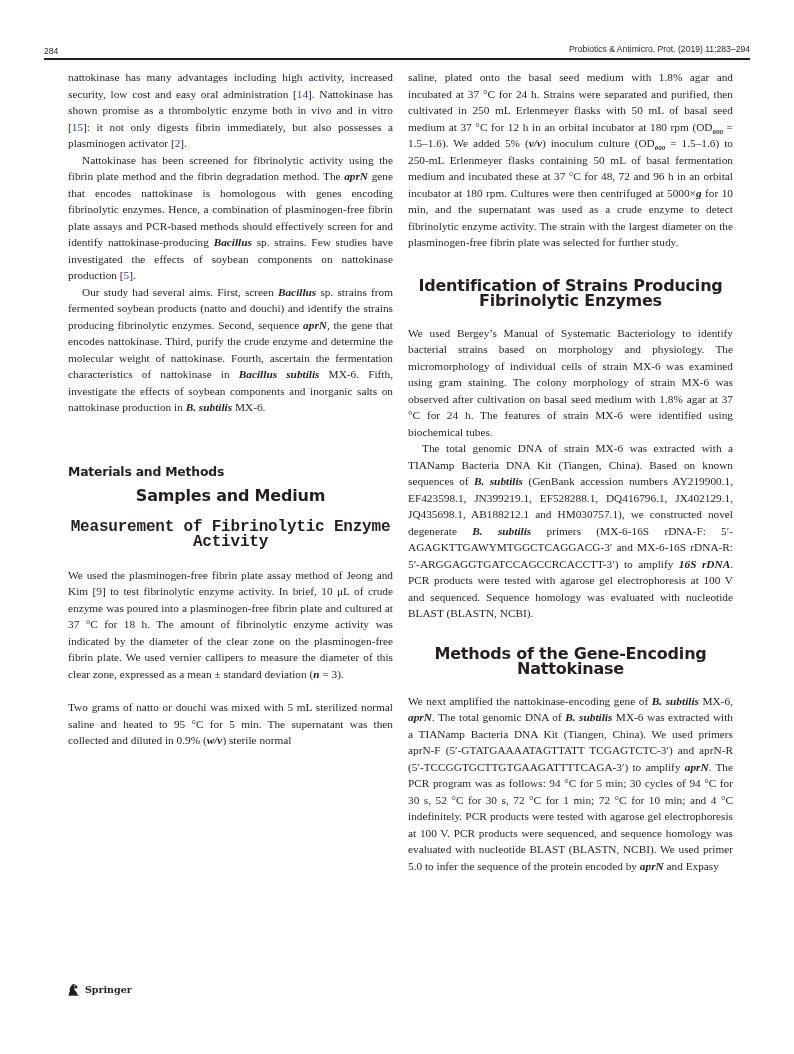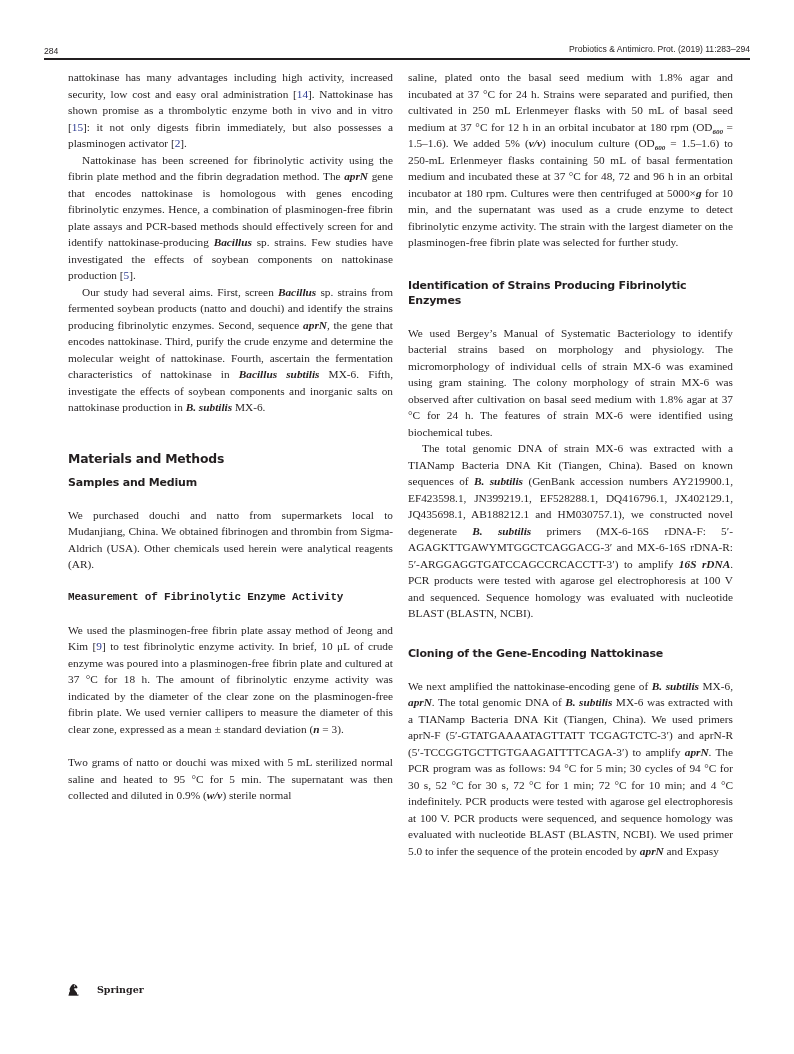--- a/index.html
+++ b/index.html
@@ -12,28 +12,28 @@
   .head-rule { position: absolute; left: 44px; top: 58px; width: 706px; height: 2px; background: #231f20; }
 
   .col { position: absolute; top: 69px; width: 325px;
     font-family: "Liberation Serif", serif; font-size: 11.3px; line-height: 16.5px; color: #231f20; }
   .col-left { left: 68px; }
   .col-right { left: 408px; }
   .col p { margin: 0; text-align: justify; }
   .col p.indent { text-indent: 14px; }
   .col h2 { font-family: "DejaVu Sans", sans-serif; font-weight: bold; font-size: 12.4px;
     margin: 0; line-height: 16px; letter-spacing: -0.2px; }
-  .col h3 { font-family: "DejaVu Sans", sans-serif; font-weight: bold; font-size: 11px;
-    margin: 0; line-height: 15px; letter-spacing: -0.2px; }
+  .col h3 { font-family: "DejaVu Sans", sans-serif; font-weight: bold; font-size: 16px;
+    margin: 0; line-height: 15px; letter-spacing: -0.2px; text-align: center; }
   .ref { color: #2b3990; }
   i { font-style: italic; font-weight: bold; }
   sub { font-size: 7px; line-height: 0; }
 
   .footer-logo { position: absolute; left: 68px; top: 982px; height: 14px;
-    display: flex; align-items: center; gap: 18px;
+    display: flex; align-items: center; gap: 6px;
     font-family: "DejaVu Serif", serif; font-weight: bold; font-size: 9.5px; color: #231f20; }
   .footer-logo svg { display: block; }
 </style>
 </head>
 <body>
 
 <div class="page">
 
   <div class="running-head">
     <span class="pnum">284</span>
@@ -41,39 +41,38 @@
   </div>
   <div class="head-rule"></div>
 
   <div class="col col-left">
     <p><span>nattokinase has many advantages including high activity, increased security, low cost and easy oral administration [</span><a class="ref">14</a><span>]. Nattokinase has shown promise as a thrombolytic enzyme both in vivo and in vitro [</span><a class="ref">15</a><span>]: it not only digests fibrin immediately, but also possesses a plasminogen activator [</span><a class="ref">2</a><span>].</span></p>
 
     <p class="indent"><span>Nattokinase has been screened for fibrinolytic activity using the fibrin plate method and the fibrin degradation method. The </span><i>aprN</i><span> gene that encodes nattokinase is homologous with genes encoding fibrinolytic enzymes. Hence, a combination of plasminogen-free fibrin plate assays and PCR-based methods should effectively screen for and identify nattokinase-producing </span><i>Bacillus</i><span> sp. strains. Few studies have investigated the effects of soybean components on nattokinase production [</span><a class="ref">5</a><span>].</span></p>
 
     <p class="indent"><span>Our study had several aims. First, screen </span><i>Bacillus</i><span> sp. strains from fermented soybean products (natto and douchi) and identify the strains producing fibrinolytic enzymes. Second, sequence </span><i>aprN</i><span>, the gene that encodes nattokinase. Third, purify the crude enzyme and determine the molecular weight of nattokinase. Fourth, ascertain the fermentation characteristics of nattokinase in </span><i>Bacillus subtilis</i><span> MX-6. Fifth, investigate the effects of soybean components and inorganic salts on nattokinase production in </span><i>B. subtilis</i><span> MX-6.</span></p>
 
-    <h2 style="margin-top:35px;">Materials and Methods</h2>
+    <h2 style="margin-top:48px;">Materials and Methods</h2>
 
     <h3 style="margin-top:8px;">Samples and Medium</h3>
-    <p style="margin-top:17px;">We purchased douchi and natto from supermarkets local to Mudanjiang, China. We obtained fibrinogen and thrombin from Sigma-Aldrich (USA). Other chemicals used herein were analytical reagents (AR).</p>
 
     <h3 style="margin-top:17px;font-family:Liberation Mono, monospace;">Measurement of Fibrinolytic Enzyme Activity</h3>
     <p style="margin-top:17px;"><span>We used the plasminogen-free fibrin plate assay method of Jeong and Kim [</span><a class="ref">9</a><span>] to test fibrinolytic enzyme activity. In brief, 10 μL of crude enzyme was poured into a plasminogen-free fibrin plate and cultured at 37 °C for 18 h. The amount of fibrinolytic enzyme activity was indicated by the diameter of the clear zone on the plasminogen-free fibrin plate. We used vernier callipers to measure the diameter of this clear zone, expressed as a mean ± standard deviation (</span><i>n</i><span> = 3).</span></p>
 
     <p style="margin-top:17px;"><span>Two grams of natto or douchi was mixed with 5 mL sterilized normal saline and heated to 95 °C for 5 min. The supernatant was then collected and diluted in 0.9% (</span><i>w/v</i><span>) sterile normal</span></p>
   </div>
 
   <div class="col col-right">
     <p><span>saline, plated onto the basal seed medium with 1.8% agar and incubated at 37 °C for 24 h. Strains were separated and purified, then cultivated in 250 mL Erlenmeyer flasks with 50 mL of basal seed medium at 37 °C for 12 h in an orbital incubator at 180 rpm (OD</span><sub><i>600</i></sub><span> = 1.5–1.6). We added 5% (</span><i>v/v</i><span>) inoculum culture (OD</span><sub><i>600</i></sub><span> = 1.5–1.6) to 250-mL Erlenmeyer flasks containing 50 mL of basal fermentation medium and incubated these at 37 °C for 48, 72 and 96 h in an orbital incubator at 180 rpm. Cultures were then centrifuged at 5000×</span><i>g</i><span> for 10 min, and the supernatant was used as a crude enzyme to detect fibrinolytic enzyme activity. The strain with the largest diameter on the plasminogen-free fibrin plate was selected for further study.</span></p>
 
     <h3 style="margin-top:27px;">Identification of Strains Producing Fibrinolytic Enzymes</h3>
     <p style="margin-top:17px;">We used Bergey’s Manual of Systematic Bacteriology to identify bacterial strains based on morphology and physiology. The micromorphology of individual cells of strain MX-6 was examined using gram staining. The colony morphology of strain MX-6 was observed after cultivation on basal seed medium with 1.8% agar at 37 °C for 24 h. The features of strain MX-6 were identified using biochemical tubes.</p>
     <p class="indent"><span>The total genomic DNA of strain MX-6 was extracted with a TIANamp Bacteria DNA Kit (Tiangen, China). Based on known sequences of </span><i>B. subtilis</i><span> (GenBank accession numbers AY219900.1, EF423598.1, JN399219.1, EF528288.1, DQ416796.1, JX402129.1, JQ435698.1, AB188212.1 and HM030757.1), we constructed novel degenerate </span><i>B. subtilis</i><span> primers (MX-6-16S rDNA-F: 5′-AGAGKTTGAWYMTGGCTCAGGACG-3′ and MX-6-16S rDNA-R: 5′-ARGGAGGTGATCCAGCCRCACCTT-3′) to amplify </span><i>16S rDNA</i><span>. PCR products were tested with agarose gel electrophoresis at 100 V and sequenced. Sequence homology was evaluated with nucleotide BLAST (BLASTN, NCBI).</span></p>
 
-    <h3 style="margin-top:24px;">Cloning of the Gene-Encoding Nattokinase</h3>
+    <h3 style="margin-top:24px;">Methods of the Gene-Encoding Nattokinase</h3>
     <p style="margin-top:17px;"><span>We next amplified the nattokinase-encoding gene of </span><i>B. subtilis</i><span> MX-6, </span><i>aprN</i><span>. The total genomic DNA of </span><i>B. subtilis</i><span> MX-6 was extracted with a TIANamp Bacteria DNA Kit (Tiangen, China). We used primers aprN-F (5′-GTATGAAAATAGTTATT TCGAGTCTC-3′) and aprN-R (5′-TCCGGTGCTTGTGAAGATTTTCAGA-3′) to amplify </span><i>aprN</i><span>. The PCR program was as follows: 94 °C for 5 min; 30 cycles of 94 °C for 30 s, 52 °C for 30 s, 72 °C for 1 min; 72 °C for 10 min; and 4 °C indefinitely. PCR products were tested with agarose gel electrophoresis at 100 V. PCR products were sequenced, and sequence homology was evaluated with nucleotide BLAST (BLASTN, NCBI). We used primer 5.0 to infer the sequence of the protein encoded by </span><i>aprN</i><span> and Expasy</span></p>
   </div>
 
   <div class="footer-logo">
     <span>
       <svg width="11" height="13" viewBox="0 0 11 13">
         <path d="M1 12 L1 10 L2 8 L1.5 6 L3 3 L5 1 L7 1.5 L9 3 L9.5 5 L8 5.5 L7 5 L6 6 L7.5 8 L9 10 L9 12 Z" fill="#231f20"></path>
         <rect x="0.5" y="11.5" width="10" height="1.2" fill="#231f20"></rect>
         <circle cx="6.5" cy="3" r="0.7" fill="#ffffff"></circle>
       </svg>

